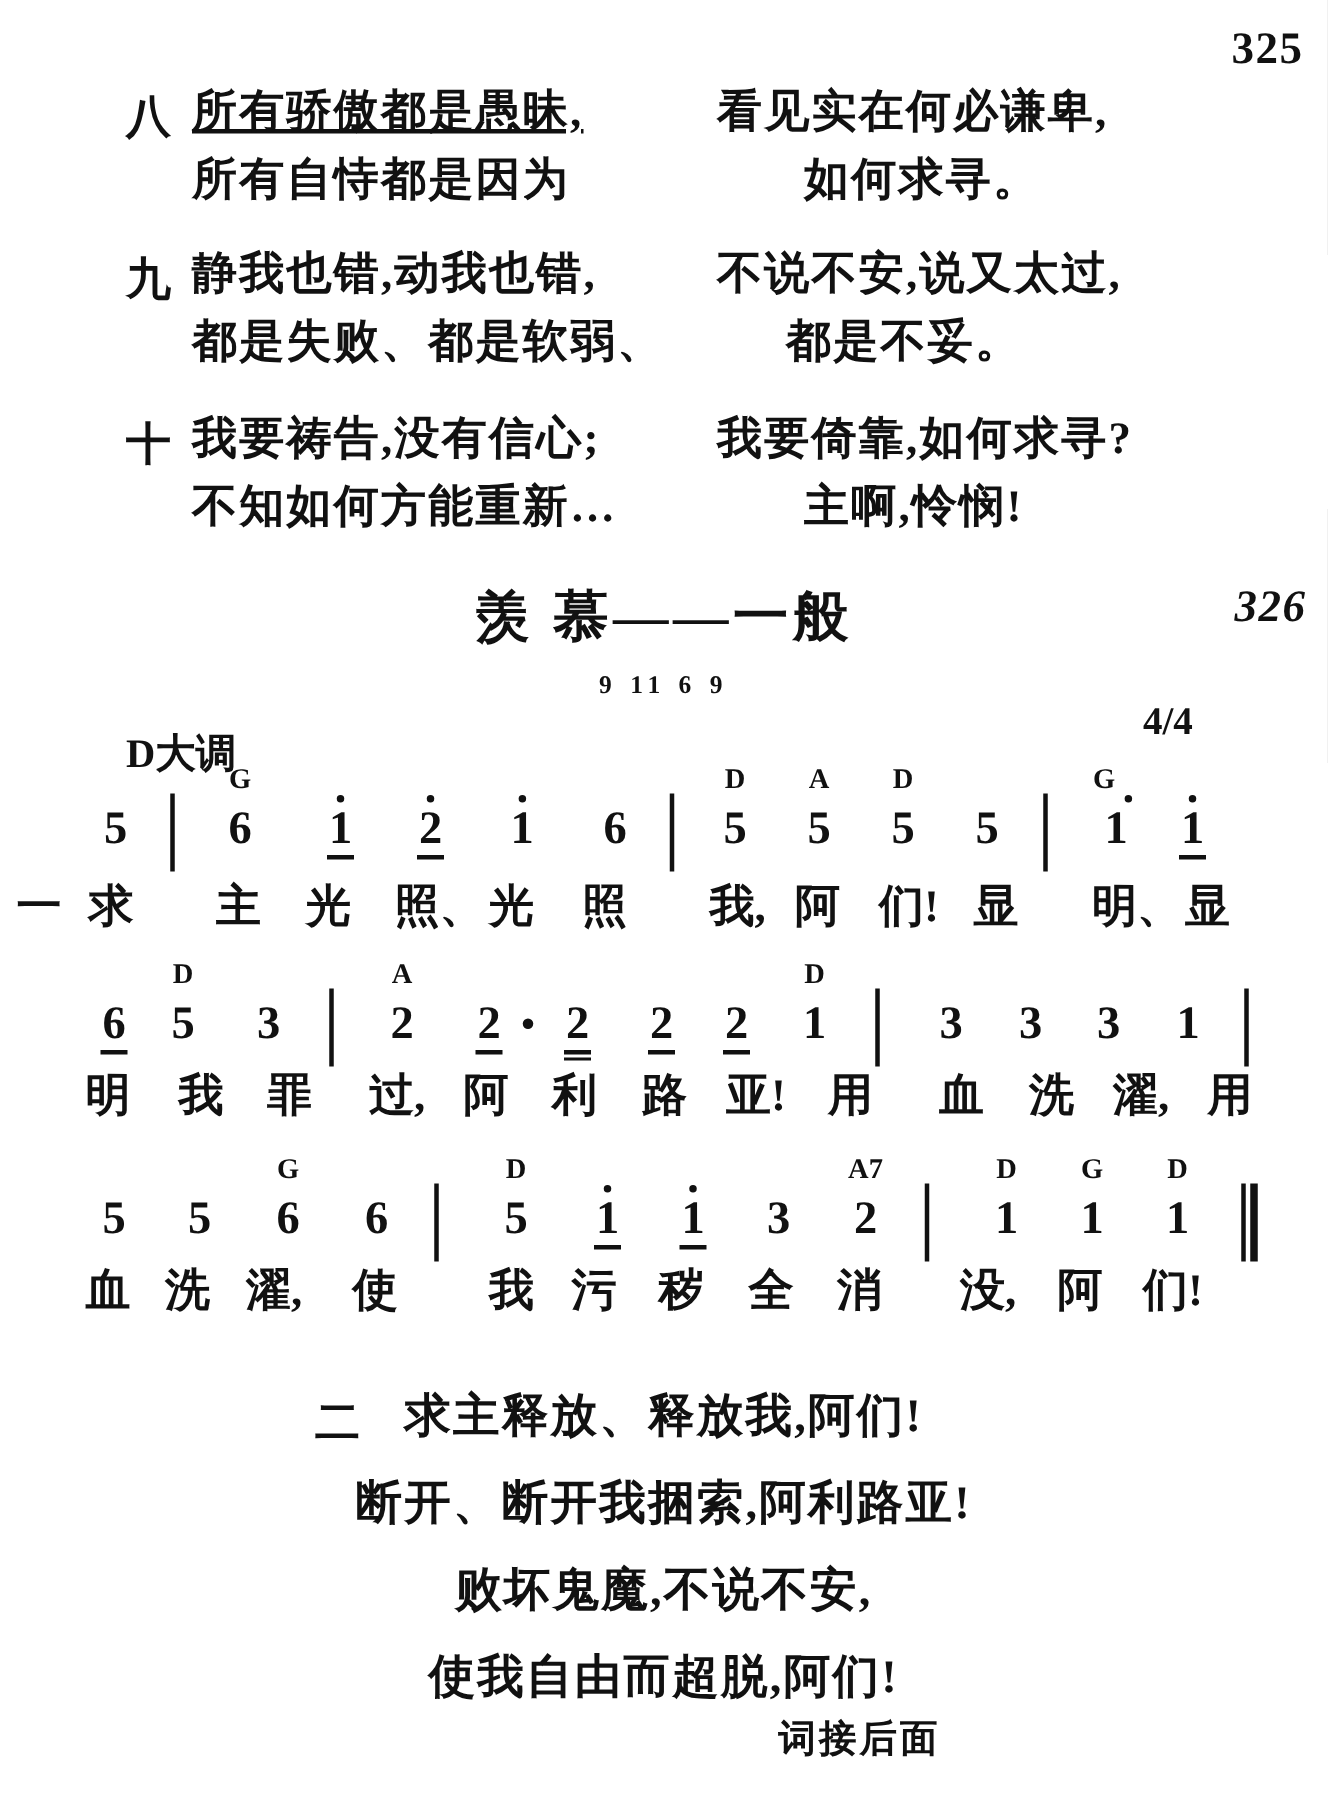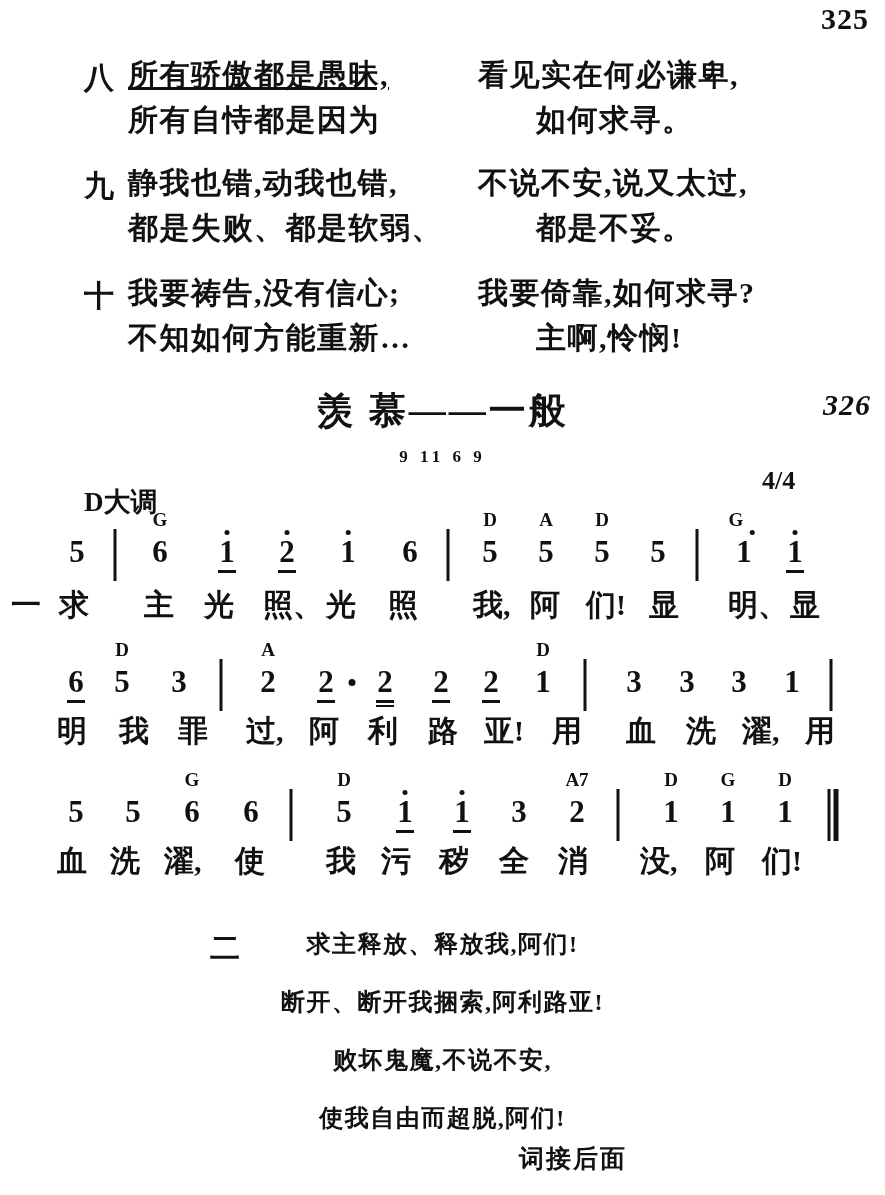--- a/index.html
+++ b/index.html
@@ -25,41 +25,41 @@
   .hdot{position:absolute;bottom:100%;left:50%;transform:translateX(-50%);margin-bottom:1px;width:5px;height:5px;background:#111;border-radius:50%;}
   .hdot.shifted{left:calc(50% + 8px);}
   .ul{display:block;width:18px;height:2.5px;background:#111;margin:3px auto 0;}
   .ul.second{margin-top:2px;}
   .bar{position:absolute;transform:translateX(-50%);width:3px;height:52px;background:#111;}
   .dbar{position:absolute;transform:translateX(-50%);height:52px;display:flex;gap:3px;align-items:stretch;}
   .dbar .thin{width:2.5px;background:#111;}
   .dbar .thick{width:5.5px;background:#111;}
   .augdot{position:absolute;transform:translateX(-50%);width:7px;height:7px;background:#111;border-radius:50%;}
   .lyr{position:absolute;font-size:30px;font-weight:bold;line-height:34px;white-space:nowrap;}
-  .v2line{position:absolute;left:0;width:885px;text-align:center;font-size:24px;font-weight:bold;letter-spacing:1.5px;line-height:36px;}
+  .v2line{position:absolute;left:0;width:885px;text-align:center;font-size:31px;font-weight:bold;letter-spacing:1.5px;line-height:36px;}
   .footer-note{font-size:25px;font-weight:bold;letter-spacing:2px;}
 </style>
 </head>
 <body>
 
 <div class="page">
 
-  <div class="abs pagenum" style="top:2px;right:16px;">325</div>
+  <div class="abs pagenum" style="top:16px;right:16px;">325</div>
 
   <div id="verses325">
       <div class="abs vnum" style="top: 58px; left: 84px;">八</div>
       <div class="abs vtext" style="top: 58px; left: 128px; text-decoration: underline;">所有骄傲都是愚昧,</div>
       <div class="abs vtext" style="top: 58px; left: 478px;">看见实在何必谦卑,</div>
       <div class="abs vtext" style="top: 103px; left: 128px;">所有自恃都是因为</div>
       <div class="abs vtext" style="top: 103px; left: 536px;">如何求寻。</div>
       <div class="abs vnum" style="top: 166px; left: 84px;">九</div>
       <div class="abs vtext" style="top: 166px; left: 128px;">静我也错,动我也错,</div>
       <div class="abs vtext" style="top: 166px; left: 478px;">不说不安,说又太过,</div>
       <div class="abs vtext" style="top: 211px; left: 128px;">都是失败、都是软弱、</div>
-      <div class="abs vtext" style="top: 211px; left: 536px; text-align: right;">都是不妥。</div>
+      <div class="abs vtext" style="top: 211px; left: 524px; text-align: right;">都是不妥。</div>
       <div class="abs vnum" style="top: 276px; left: 84px;">十</div>
       <div class="abs vtext" style="top: 276px; left: 128px;">我要祷告,没有信心;</div>
       <div class="abs vtext" style="top: 276px; left: 478px;">我要倚靠,如何求寻?</div>
       <div class="abs vtext" style="top: 321px; left: 128px;">不知如何方能重新…</div>
       <div class="abs vtext" style="top: 321px; left: 536px;">主啊,怜悯!</div>
     </div>
 
   <div class="abs title" style="top:386px;">羡 慕——一般</div>
   <div class="abs pagenum" style="top:388px;right:14px;font-style:italic;">326</div>
   <div class="abs meter" style="top:447px;">9 11 6 9</div>

